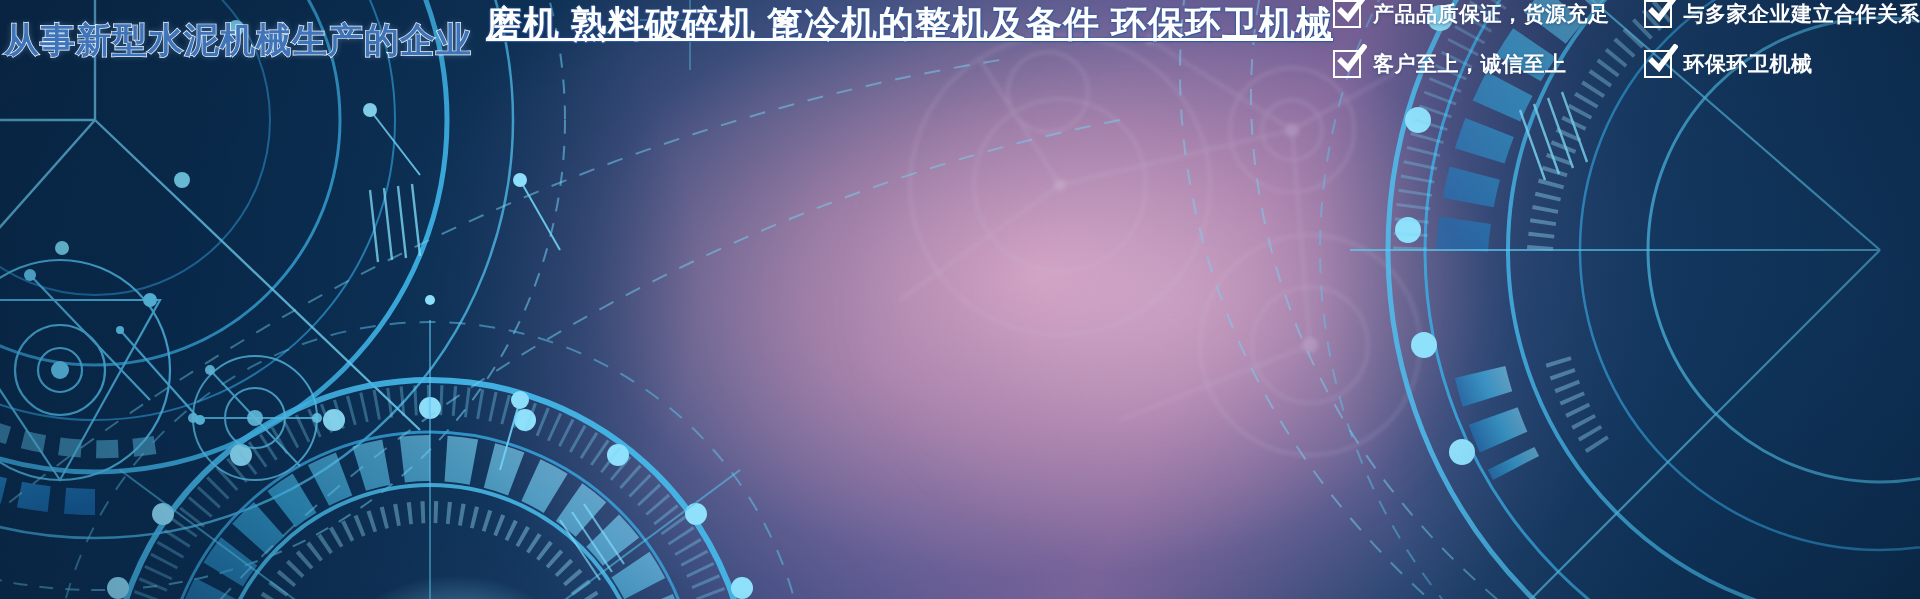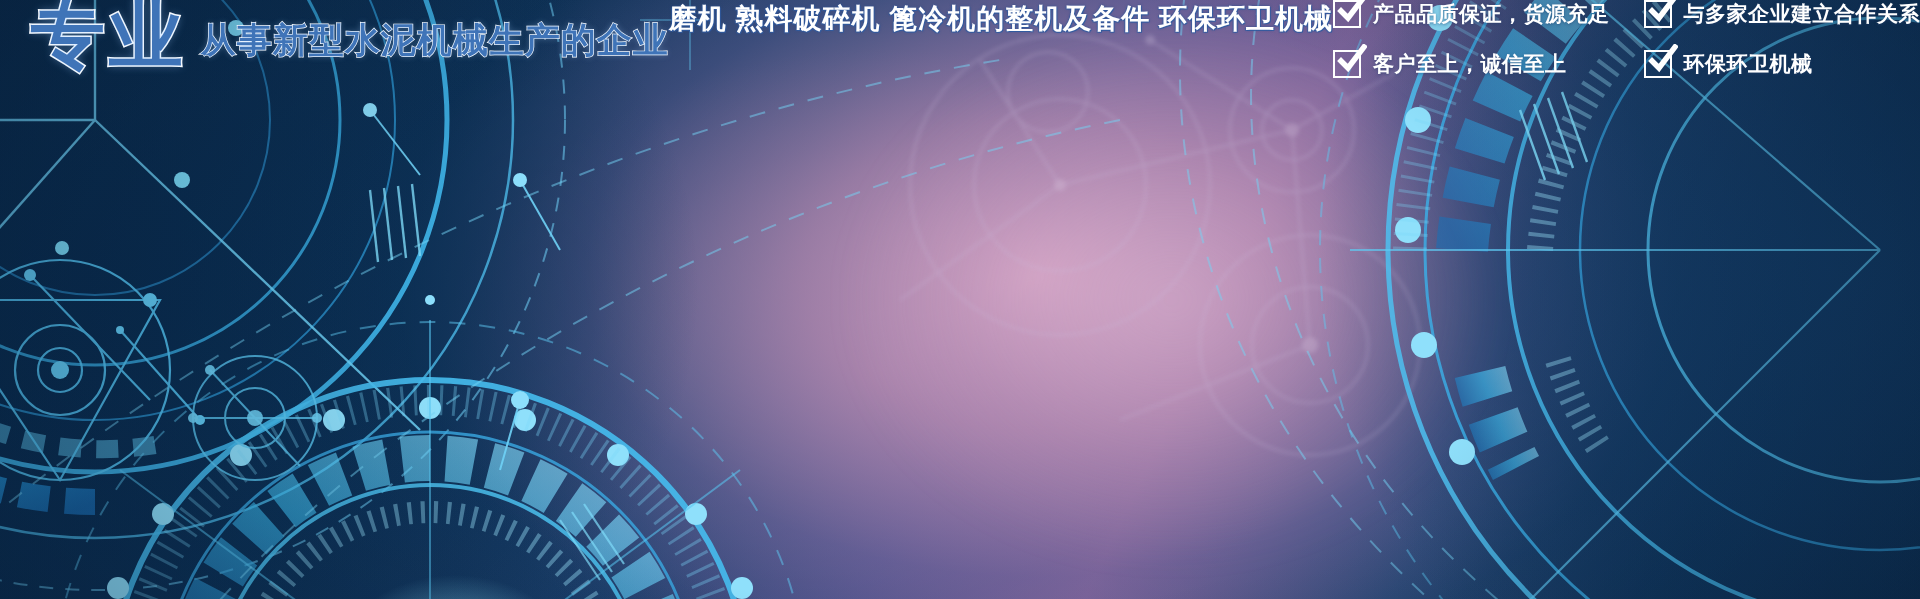--- a/index.html
+++ b/index.html
@@ -76,28 +76,29 @@
     letter-spacing:1px;
     color:#3f74b8;
     -webkit-text-stroke:1.4px #ffffff;
     paint-order:stroke fill;
     text-shadow:0 0 6px rgba(160,205,255,.4);
     white-space:nowrap;
     padding-bottom:6px;
   }
 
   .line2{
-    font-size:28px;
+    font-size:36px;
     font-weight:700;
     color:#ffffff;
     letter-spacing:1px;
     text-shadow:0 0 3px rgba(40,80,150,.9), 1px 1px 0 rgba(50,95,165,.85), -1px 1px 0 rgba(50,95,165,.6);
     white-space:nowrap;
     margin-bottom:34px;
-    margin-left:0;
+    margin-left:14px;
+    text-decoration:underline;
   }
 
   .feature-grid{
     display:grid;
     grid-template-columns:auto auto;
     column-gap:34px;
     row-gap:22px;
   }
   .feature{
     display:flex; align-items:center; gap:12px;

